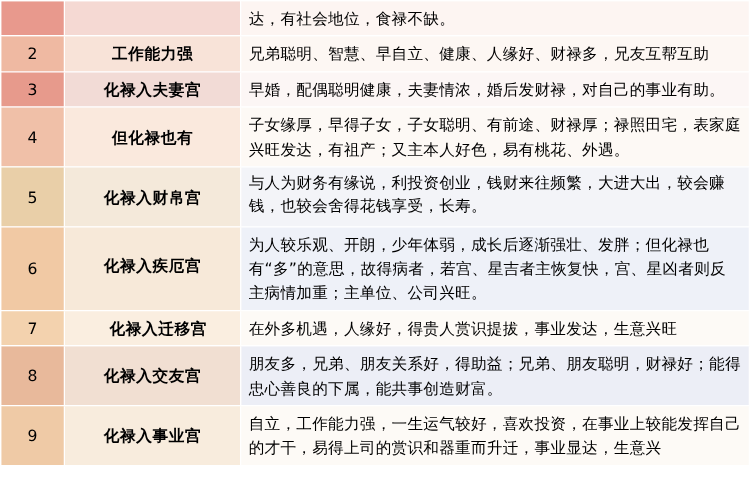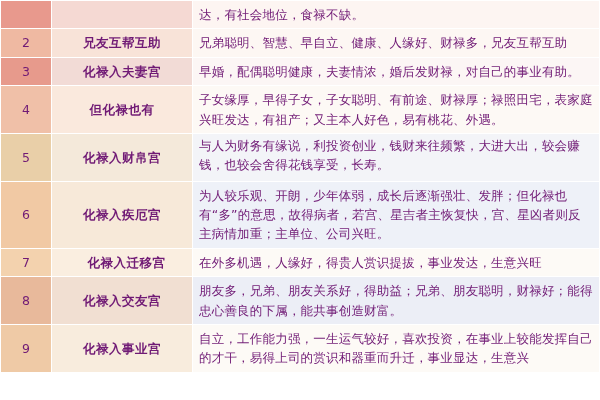--- a/index.html
+++ b/index.html
@@ -15,21 +15,21 @@
     width: 600px;
     border-collapse: collapse;
     table-layout: fixed;
   }
   #table-root td {
     border: 1px solid #ffffff;
     vertical-align: middle;
     padding: 4px 6px;
     font-size: 12.5px;
     line-height: 1.55;
-    color: #701a75;
+    color: #000000;
   }
   td.col-num {
     width: 38px;
     text-align: center;
     font-size: 13px;
     color: #2b2b2b;
   }
   td.col-name {
     width: 128px;
     text-align: center;
@@ -49,41 +49,41 @@
 
 <table id="table-root">
   <tbody>
     <tr>
       <td class="col-num" style="background: rgb(232, 153, 141);"></td>
       <td class="col-name" style="background: rgb(245, 217, 211);"></td>
       <td class="col-desc" style="background: rgb(253, 245, 242);">达，有社会地位，食禄不缺。</td>
     </tr>
     <tr>
       <td class="col-num" style="background: rgb(239, 185, 162);">2</td>
-      <td class="col-name" style="background: rgb(248, 227, 216);">兄友互帮互助</td>
+      <td class="col-name" style="background: rgb(248, 227, 216);">工作能力强</td>
       <td class="col-desc" style="background: rgb(253, 247, 243);">兄弟聪明、智慧、早自立、健康、人缘好、财禄多，兄友互帮互助</td>
     </tr>
     <tr>
       <td class="col-num" style="background: rgb(231, 154, 140);">3</td>
       <td class="col-name" style="background: rgb(242, 219, 214); margin-top: 48px;">化禄入夫妻宫</td>
       <td class="col-desc" style="background: rgb(252, 246, 245);">早婚，配偶聪明健康，夫妻情浓，婚后发财禄，对自己的事业有助。</td>
     </tr>
     <tr>
       <td class="col-num" style="background: rgb(240, 192, 168);">4</td>
       <td class="col-name" style="background: rgb(250, 233, 221);">但化禄也有</td>
       <td class="col-desc" style="background: rgb(253, 249, 245); margin-top: 32px;">子女缘厚，早得子女，子女聪明、有前途、财禄厚；禄照田宅，表家庭兴旺发达，有祖产；又主本人好色，易有桃花、外遇。</td>
     </tr>
     <tr>
       <td class="col-num" style="background: rgb(233, 207, 168);">5</td>
       <td class="col-name" style="background: rgb(244, 233, 218);">化禄入财帛宫</td>
       <td class="col-desc" style="background: rgb(243, 244, 248); font-family: Liberation Mono, monospace;">与人为财务有缘说，利投资创业，钱财来往频繁，大进大出，较会赚钱，也较会舍得花钱享受，长寿。</td>
     </tr>
     <tr>
       <td class="col-num" style="background: rgb(241, 201, 164);">6</td>
-      <td class="col-name" style="background: rgb(247, 233, 217);">化禄入疾厄宫</td>
+      <td class="col-name" style="background: rgb(247, 233, 217); font-family: Liberation Mono, monospace;">化禄入疾厄宫</td>
       <td class="col-desc" style="background: rgb(238, 241, 248);">为人较乐观、开朗，少年体弱，成长后逐渐强壮、发胖；但化禄也有“多”的意思，故得病者，若宫、星吉者主恢复快，宫、星凶者则反主病情加重；主单位、公司兴旺。</td>
     </tr>
     <tr>
       <td class="col-num" style="background: rgb(243, 210, 174);">7</td>
       <td class="col-name" style="background: rgb(250, 238, 224); padding-left: 15px;">化禄入迁移宫</td>
       <td class="col-desc" style="background: rgb(253, 250, 246);">在外多机遇，人缘好，得贵人赏识提拔，事业发达，生意兴旺</td>
     </tr>
     <tr>
       <td class="col-num" style="background: rgb(232, 185, 155);">8</td>
       <td class="col-name" style="background: rgb(241, 223, 210);">化禄入交友宫</td>

